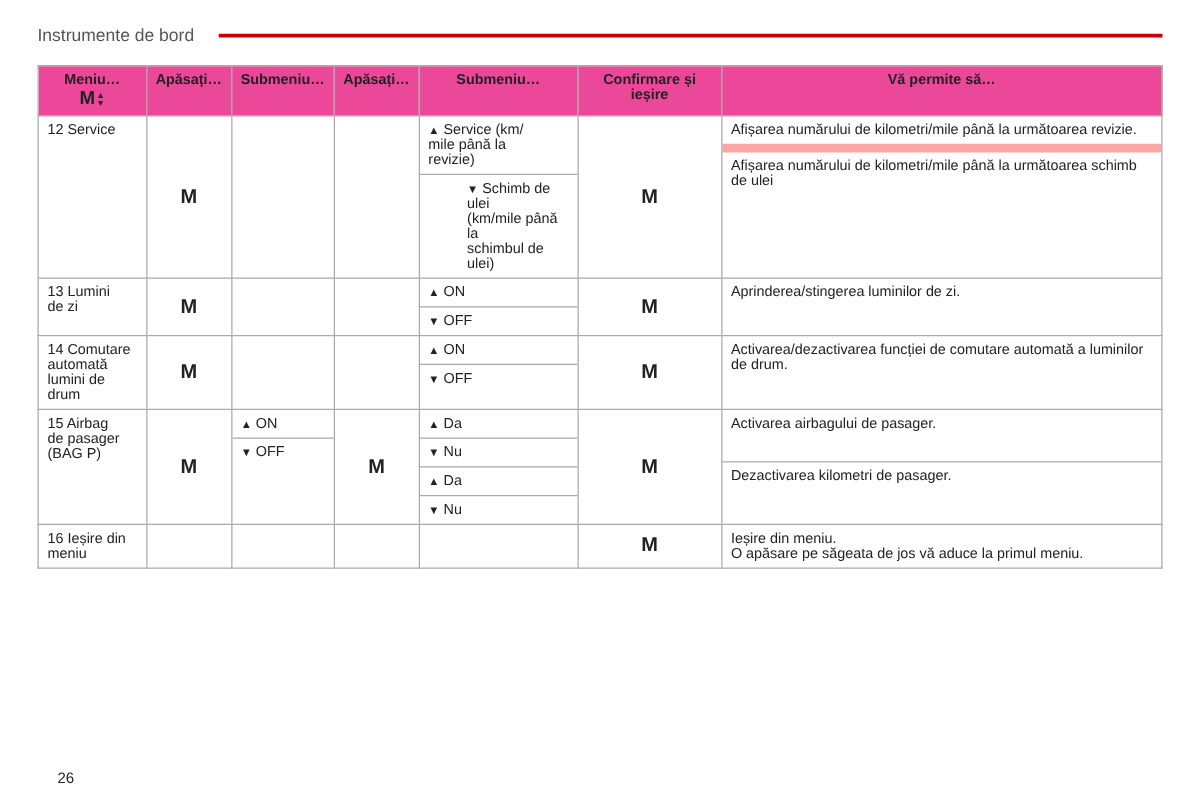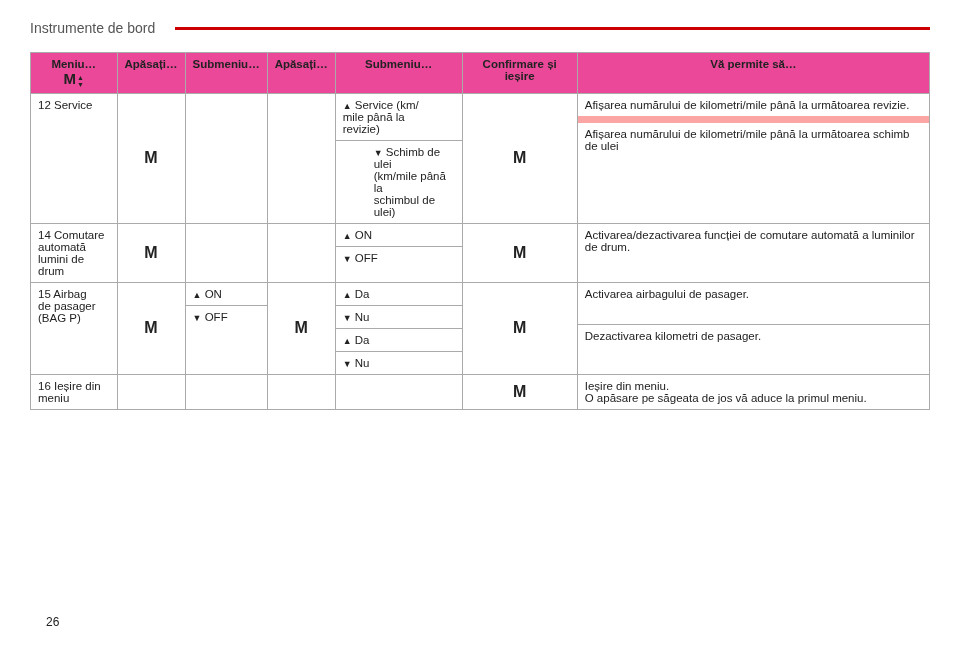--- a/index.html
+++ b/index.html
@@ -118,20 +118,32 @@
       <td style="padding:0;">
         <div style="padding:5px 7px; border-bottom:7px solid #fca5a5;">
           Afișarea numărului de kilometri/mile până la următoarea revizie.
         </div>
         <div style="padding:5px 7px;">
           Afișarea numărului de kilometri/mile până la următoarea schimb de ulei
         </div>
       </td>
     </tr>
 
+    <tr>
+      <td><span class="number-bold">13</span> Lumini<br>de zi</td>
+      <td style="text-align:center;vertical-align:middle;"><span class="bold-m">M</span></td>
+      <td></td>
+      <td></td>
+      <td style="padding:0;">
+        <div style="padding:5px 7px; border-bottom:1px solid #aaa;"><span class="tri-up"></span> ON</div>
+        <div style="padding:5px 7px;"><span class="tri-down"></span> OFF</div>
+      </td>
+      <td style="text-align:center;vertical-align:middle;"><span class="bold-m">M</span></td>
+      <td>Aprinderea/stingerea luminilor de zi.</td>
+    </tr>
 
     <tr>
       <td><span class="number-bold">14</span> Comutare<br>automată<br>lumini de drum</td>
       <td style="text-align:center;vertical-align:middle;"><span class="bold-m">M</span></td>
       <td></td>
       <td></td>
       <td style="padding:0;">
         <div style="padding:5px 7px; border-bottom:1px solid #aaa;"><span class="tri-up"></span> ON</div>
         <div style="padding:5px 7px;"><span class="tri-down"></span> OFF</div>
       </td>

